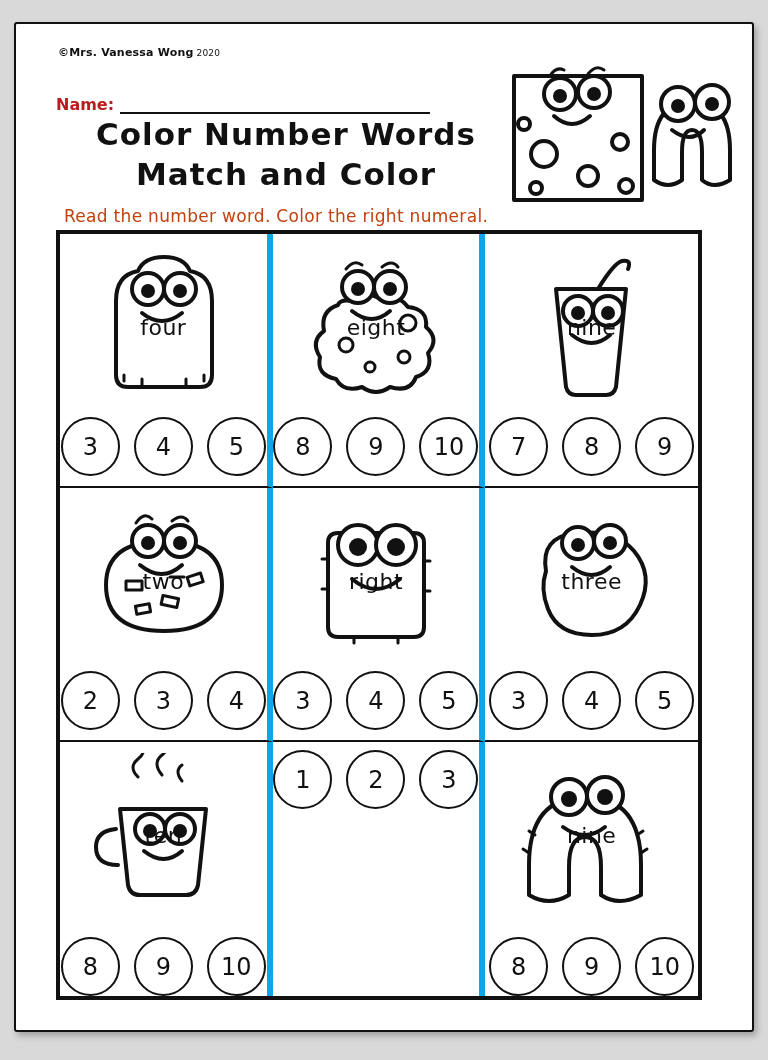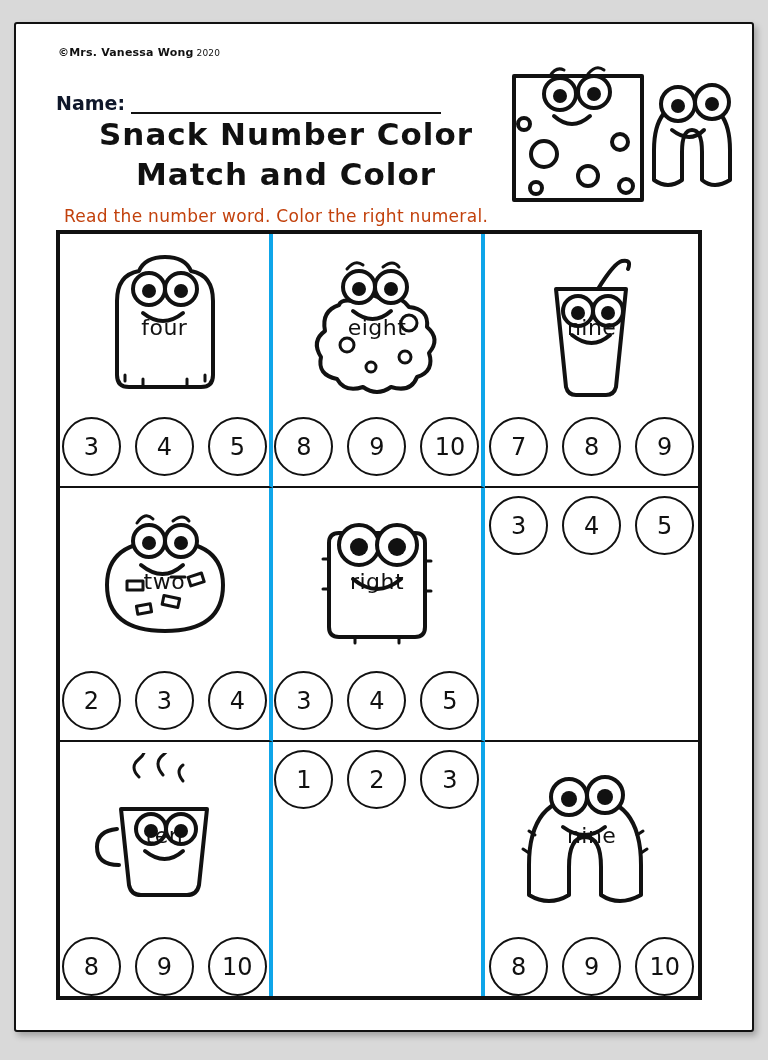--- a/index.html
+++ b/index.html
@@ -43,23 +43,23 @@
   
   .name-row {
     position: absolute;
     left: 40px;
     top: 68px;
     display: flex;
     align-items: flex-end;
   }
   .name-label {
     font-family: "DejaVu Sans", sans-serif;
-    font-size: 19px;
+    font-size: 16px;
     font-weight: bold;
-    color: #0f172a;
+    color: #b91c1c;
   }
   .name-line {
     width: 310px;
     border-bottom: 2px solid #111;
     margin-left: 6px;
     height: 20px;
   }
   .title-block {
     position: absolute;
     left: 30px;
@@ -102,21 +102,21 @@
     top: 206px;
     width: 646px;
     height: 770px;
     border: 4px solid #111;
     box-sizing: border-box;
     display: grid;
     grid-template-columns: repeat(3, 1fr);
     grid-template-rows: repeat(3, 1fr);
   }
   .cell {
-    border-right: 4px solid #0ea5e9;
+    border-right: 6px solid #0ea5e9;
     border-bottom: 2px solid #111;
     box-sizing: border-box;
     position: relative;
     display: flex;
     flex-direction: column;
     align-items: center;
     justify-content: flex-start;
     padding-top: 6px;
   }
   .grid .cell:nth-child(3n) { border-right: none; }
@@ -171,21 +171,21 @@
   <div class="copyright">
     <span>©Mrs. Vanessa Wong</span><span class="year">2020</span>
   </div>
 
   <div class="name-row">
     <span class="name-label">Name:</span>
     <span class="name-line"></span>
   </div>
 
   <div class="title-block">
-    <div class="title-1">Snack Number Color</div>
+    <div class="title-1">Color Number Words</div>
     <div class="title-2">Match and Color</div>
   </div>
 
   <div class="subtitle">Read the number word.  Color the right numeral.</div>
 
   <div class="header-art">
     <svg width="238" height="165" viewBox="0 0 238 165">
       <g>
         <rect x="12" y="22" width="128" height="124" class="white"></rect>
         <circle cx="42" cy="100" r="13" class="ink"></circle>
@@ -318,20 +318,31 @@
         <span class="word">right</span>
       </div>
       <div class="numbers">
         <div class="num">3</div>
         <div class="num">4</div>
         <div class="num">5</div>
       </div>
     </div>
 
     <div class="cell">
+      <div class="art-wrap">
+        <svg width="175" height="165" viewBox="0 0 175 165">
+          <path d="M42 72 q-6 -34 30 -38 q40 -4 58 18 q20 24 6 54 q-14 30 -48 30 q-34 0 -44 -26 q-8 -20 -2 -38 z" class="white"></path>
+          <circle cx="74" cy="44" r="16" class="white"></circle>
+          <circle cx="106" cy="42" r="16" class="white"></circle>
+          <circle cx="74" cy="46" r="7" class="blk"></circle>
+          <circle cx="106" cy="44" r="7" class="blk"></circle>
+          <path d="M68 68 q20 16 38 0" class="ink"></path>
+        </svg>
+        <span class="word">three</span>
+      </div>
       <div class="numbers">
         <div class="num">3</div>
         <div class="num">4</div>
         <div class="num">5</div>
       </div>
     </div>
 
     <div class="cell">
       <div class="art-wrap">
         <svg width="175" height="165" viewBox="0 0 175 165">

